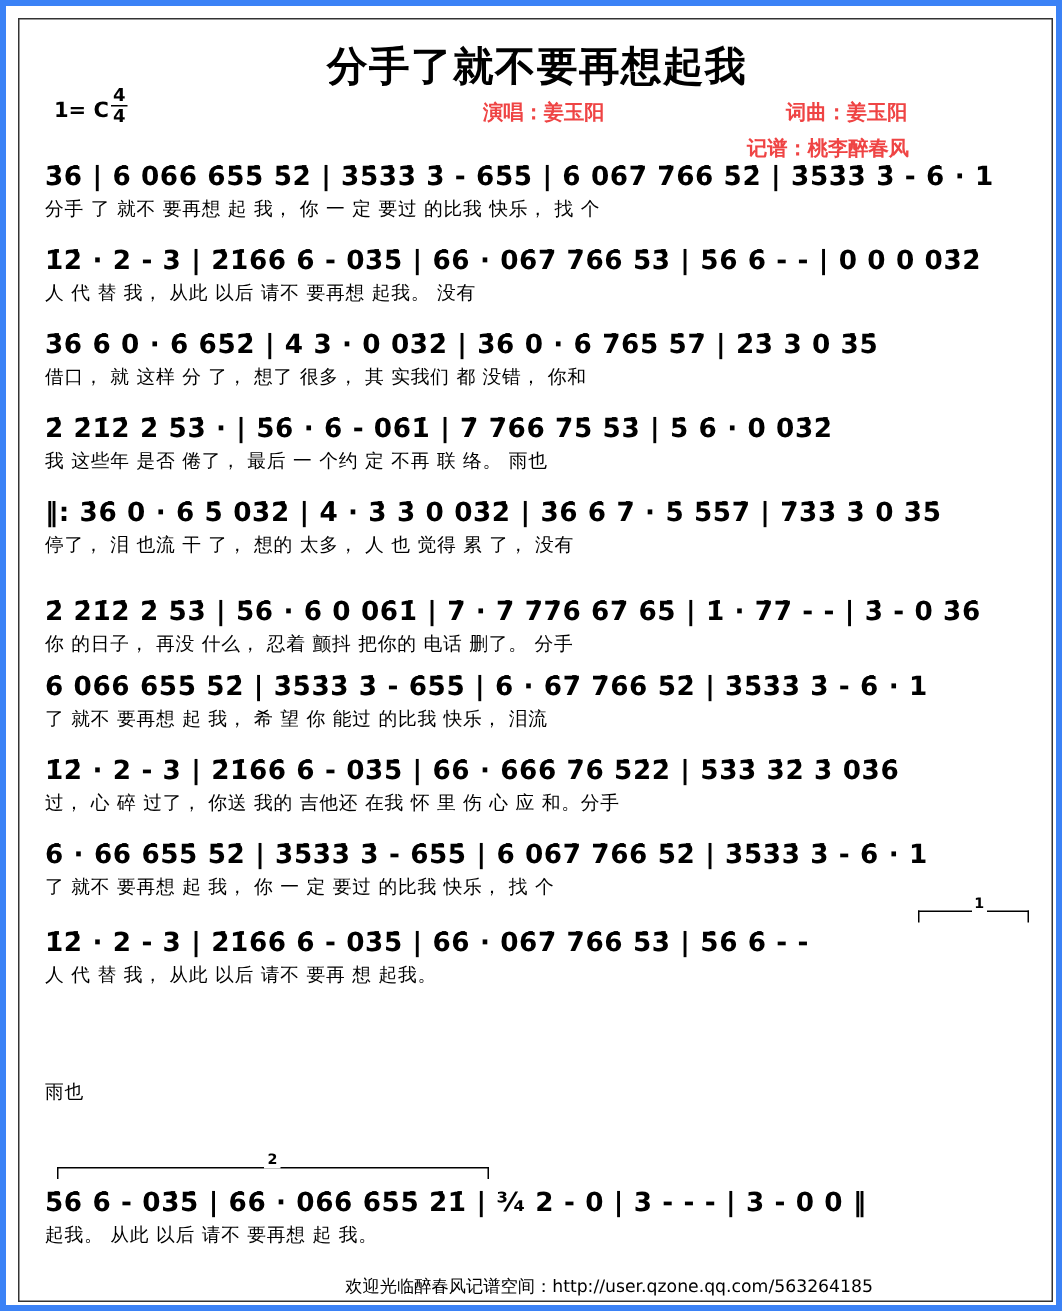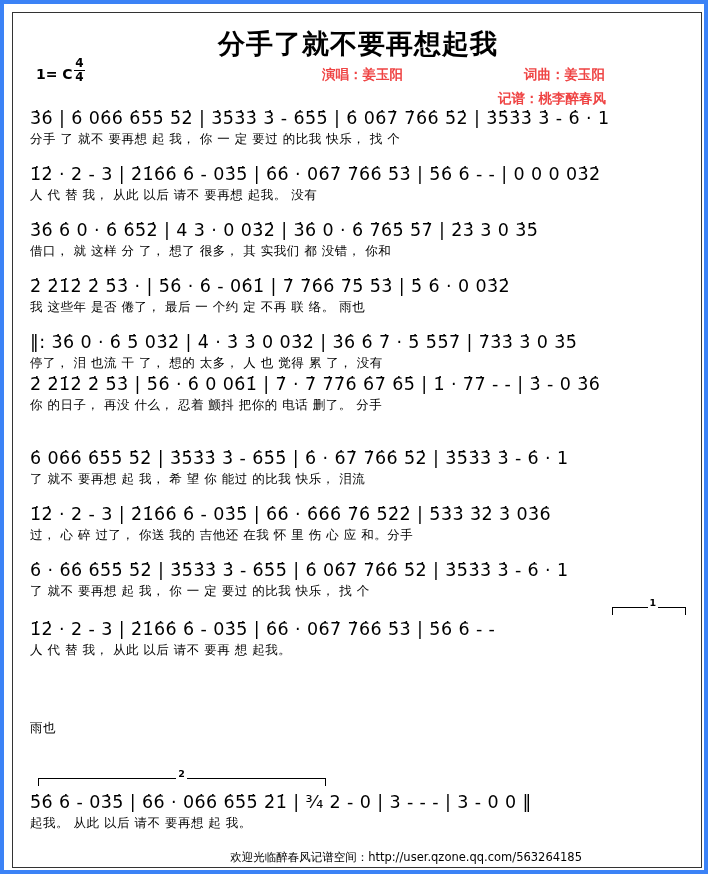--- a/index.html
+++ b/index.html
@@ -73,21 +73,21 @@
 
   
   .row {
     position: absolute;
     left: 26px;
     width: 660px;
   }
   .notes {
     font-family: "DejaVu Sans", sans-serif;
     font-size: 17.5px;
-    font-weight: normal;
+    font-weight: bold;
     color: #000;
     letter-spacing: 0.4px;
     white-space: nowrap;
     height: 24px;
     line-height: 24px;
   }
   .lyr {
     font-family: "DejaVu Sans", sans-serif;
     font-size: 12.5px;
     color: #000;
@@ -161,21 +161,21 @@
   <div class="row" style="top:270px;">
     <div class="notes">2̇ 2̇1̇2̇ 2̇ 5̇3̇ · | 5̇6̇ · 6̇ - 06̇1̇ | 7̇ 7̇6̇6̇ 7̇5̇ 5̇3̇ | 5̇ 6̇ · 0 03̇2̇</div>
     <div class="lyr">我 这些年   是否  倦了，       最后      一 个约 定 不再     联 络。       雨也</div>
   </div>
 
   <div class="row" style="top:326px;">
     <div class="notes">‖: 3̇6̇ 0 · 6̇ 5̇ 03̇2̇ | 4̇ · 3̇ 3̇ 0 03̇2̇ | 3̇6̇ 6̇ 7̇ · 5̇ 5̇5̇7̇ | 7̇3̇3̇ 3̇ 0 3̇5̇</div>
     <div class="lyr">停了，     泪     也流   干 了，        想的      太多，   人 也    觉得     累 了，      没有</div>
   </div>
 
-  <div class="row" style="top:368px;">
+  <div class="row" style="top:392px;">
     <div class="notes">2̇ 2̇1̇2̇ 2̇ 5̇3̇ | 5̇6̇ · 6̇ 0 06̇1̇ | 7̇ · 7̇ 7̇7̇6̇ 6̇7̇ 6̇5̇ | 1̇ · 7̇7̇ - - | 3̇ - 0 3̇6̇</div>
     <div class="lyr">你 的日子，  再没   什么，            忍着   颤抖   把你的    电话   删了。              分手</div>
   </div>
 
   <div class="row" style="top:442px;">
     <div class="notes">6̇ 06̇6̇ 6̇5̇5̇ 5̇2̇ | 3̇5̇3̇3̇ 3̇ - 6̇5̇5̇ | 6̇ · 6̇7̇ 7̇6̇6̇ 5̇2̇ | 3̇5̇3̇3̇ 3̇ - 6̇ · 1</div>
     <div class="lyr">了   就不    要再想  起 我，       希 望   你   能过    的比我    快乐，     泪流</div>
   </div>
 
   <div class="row" style="top:498px;">

